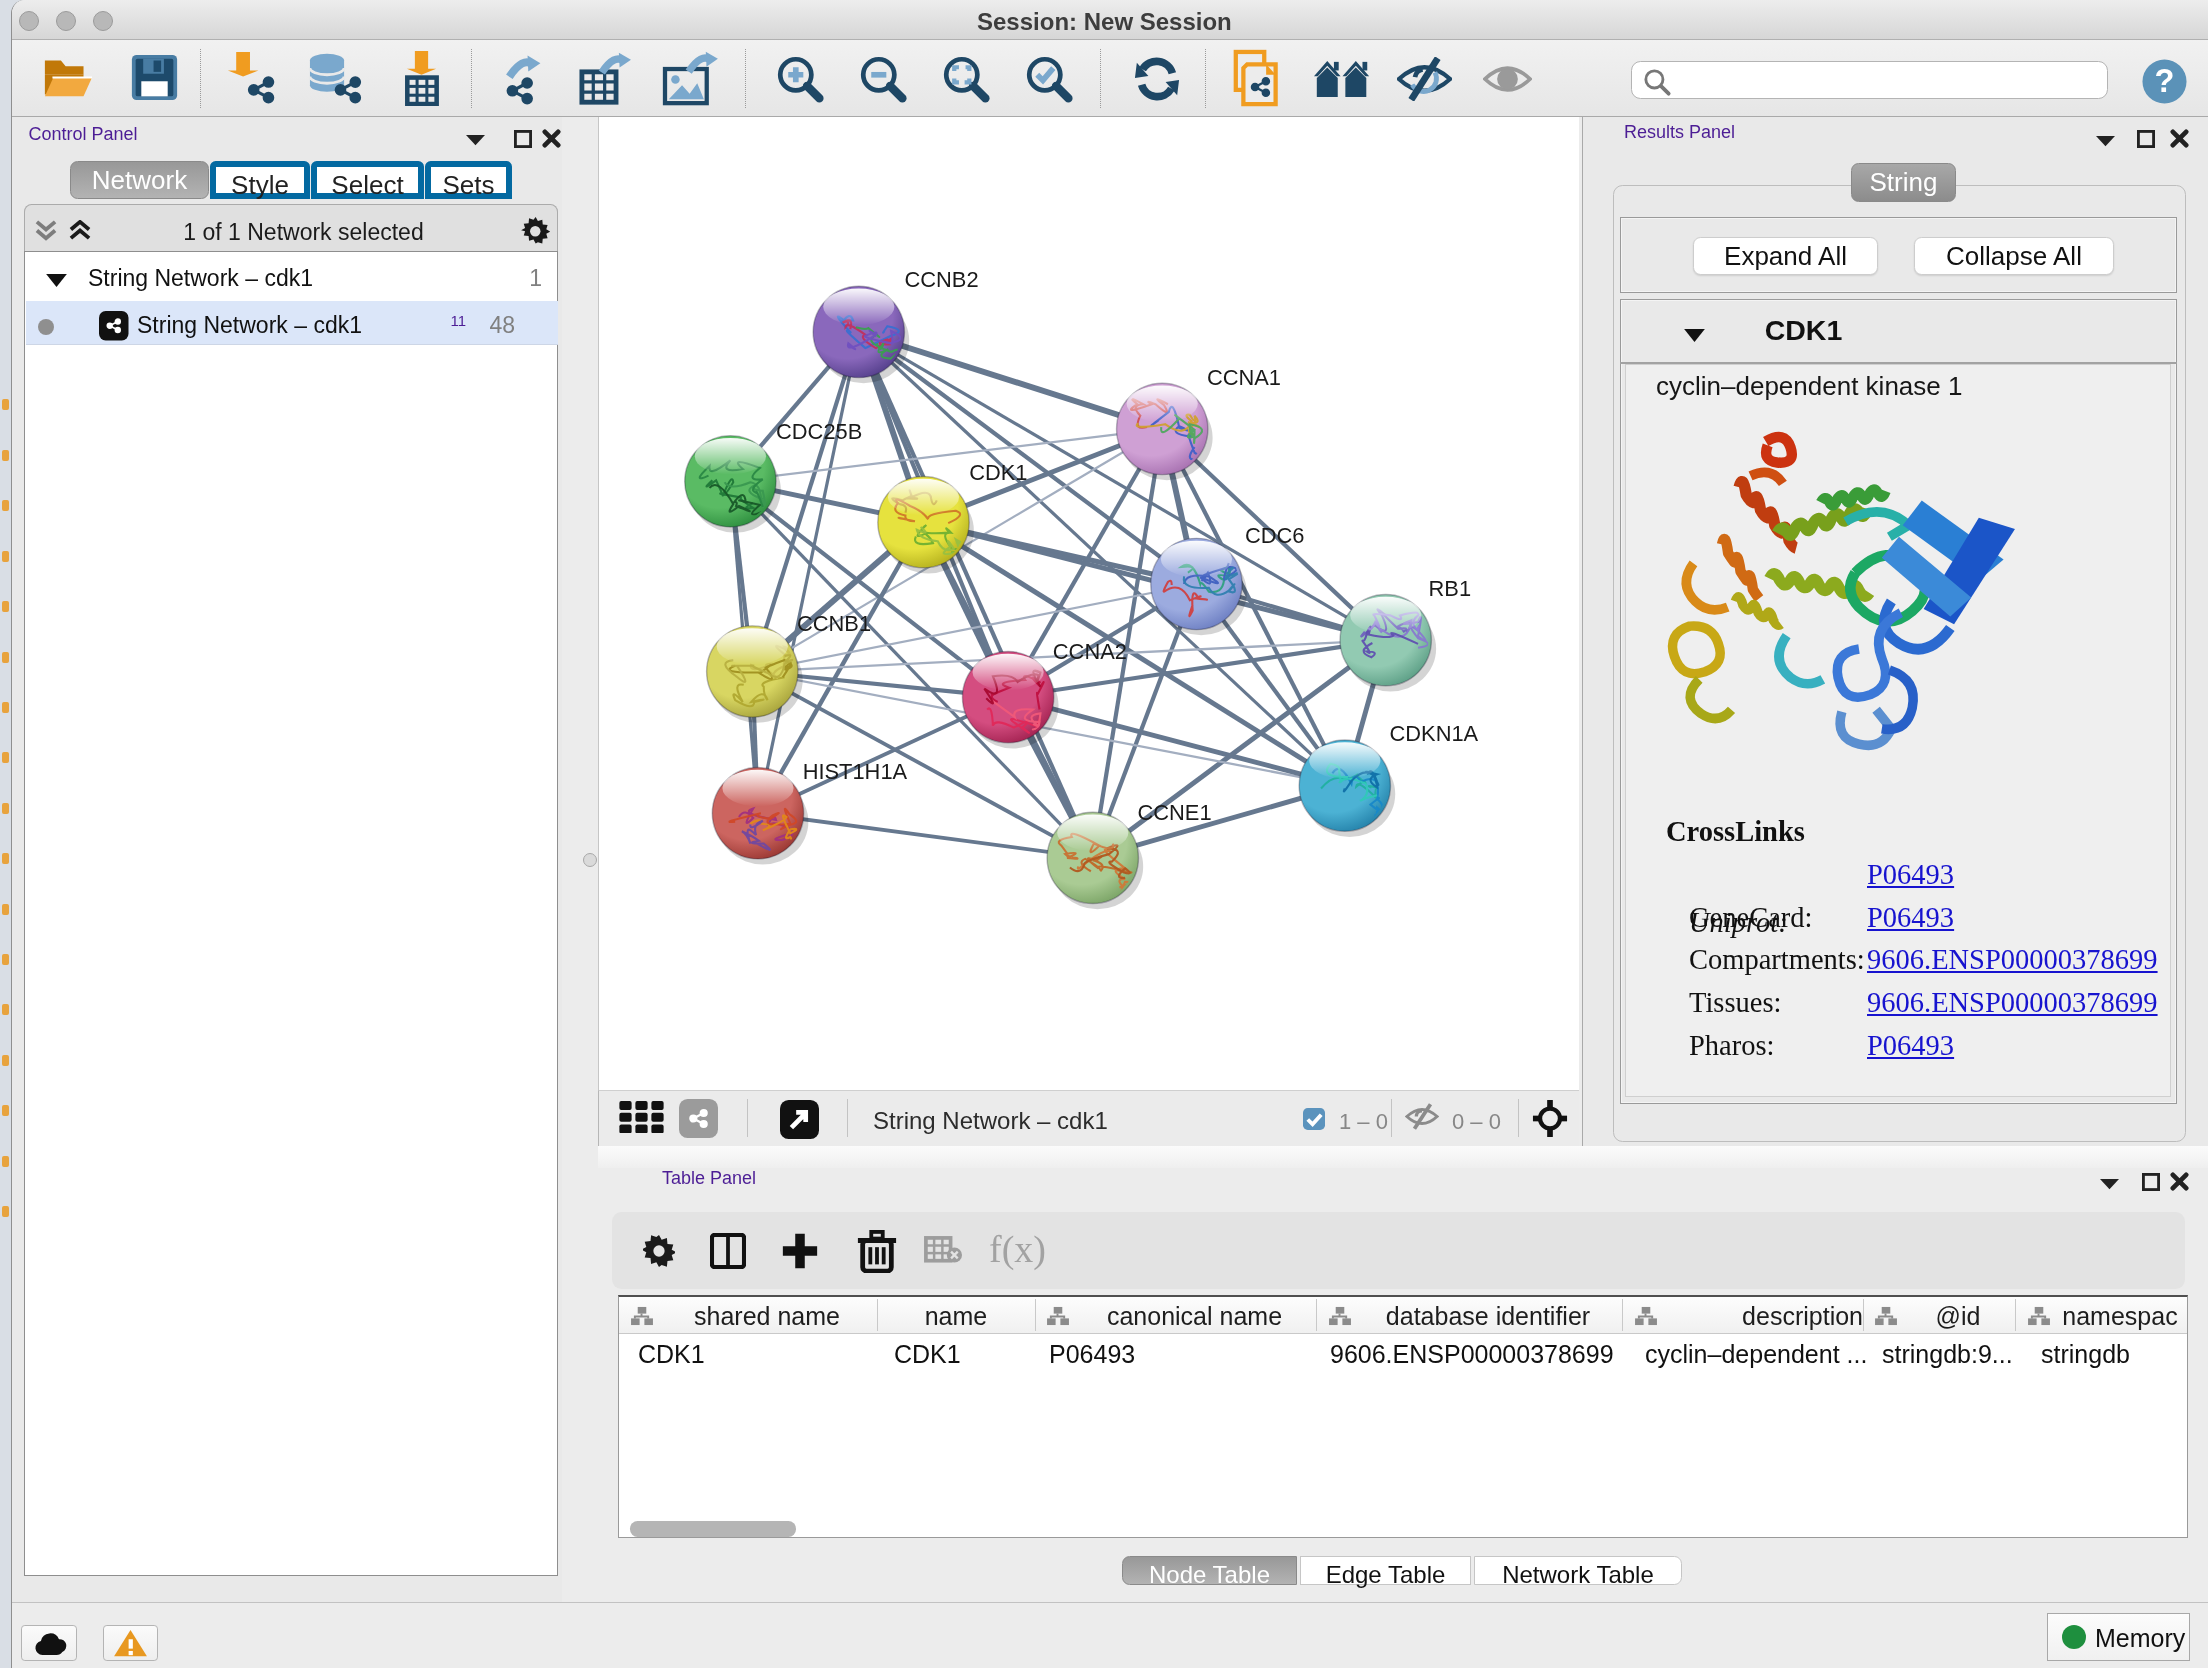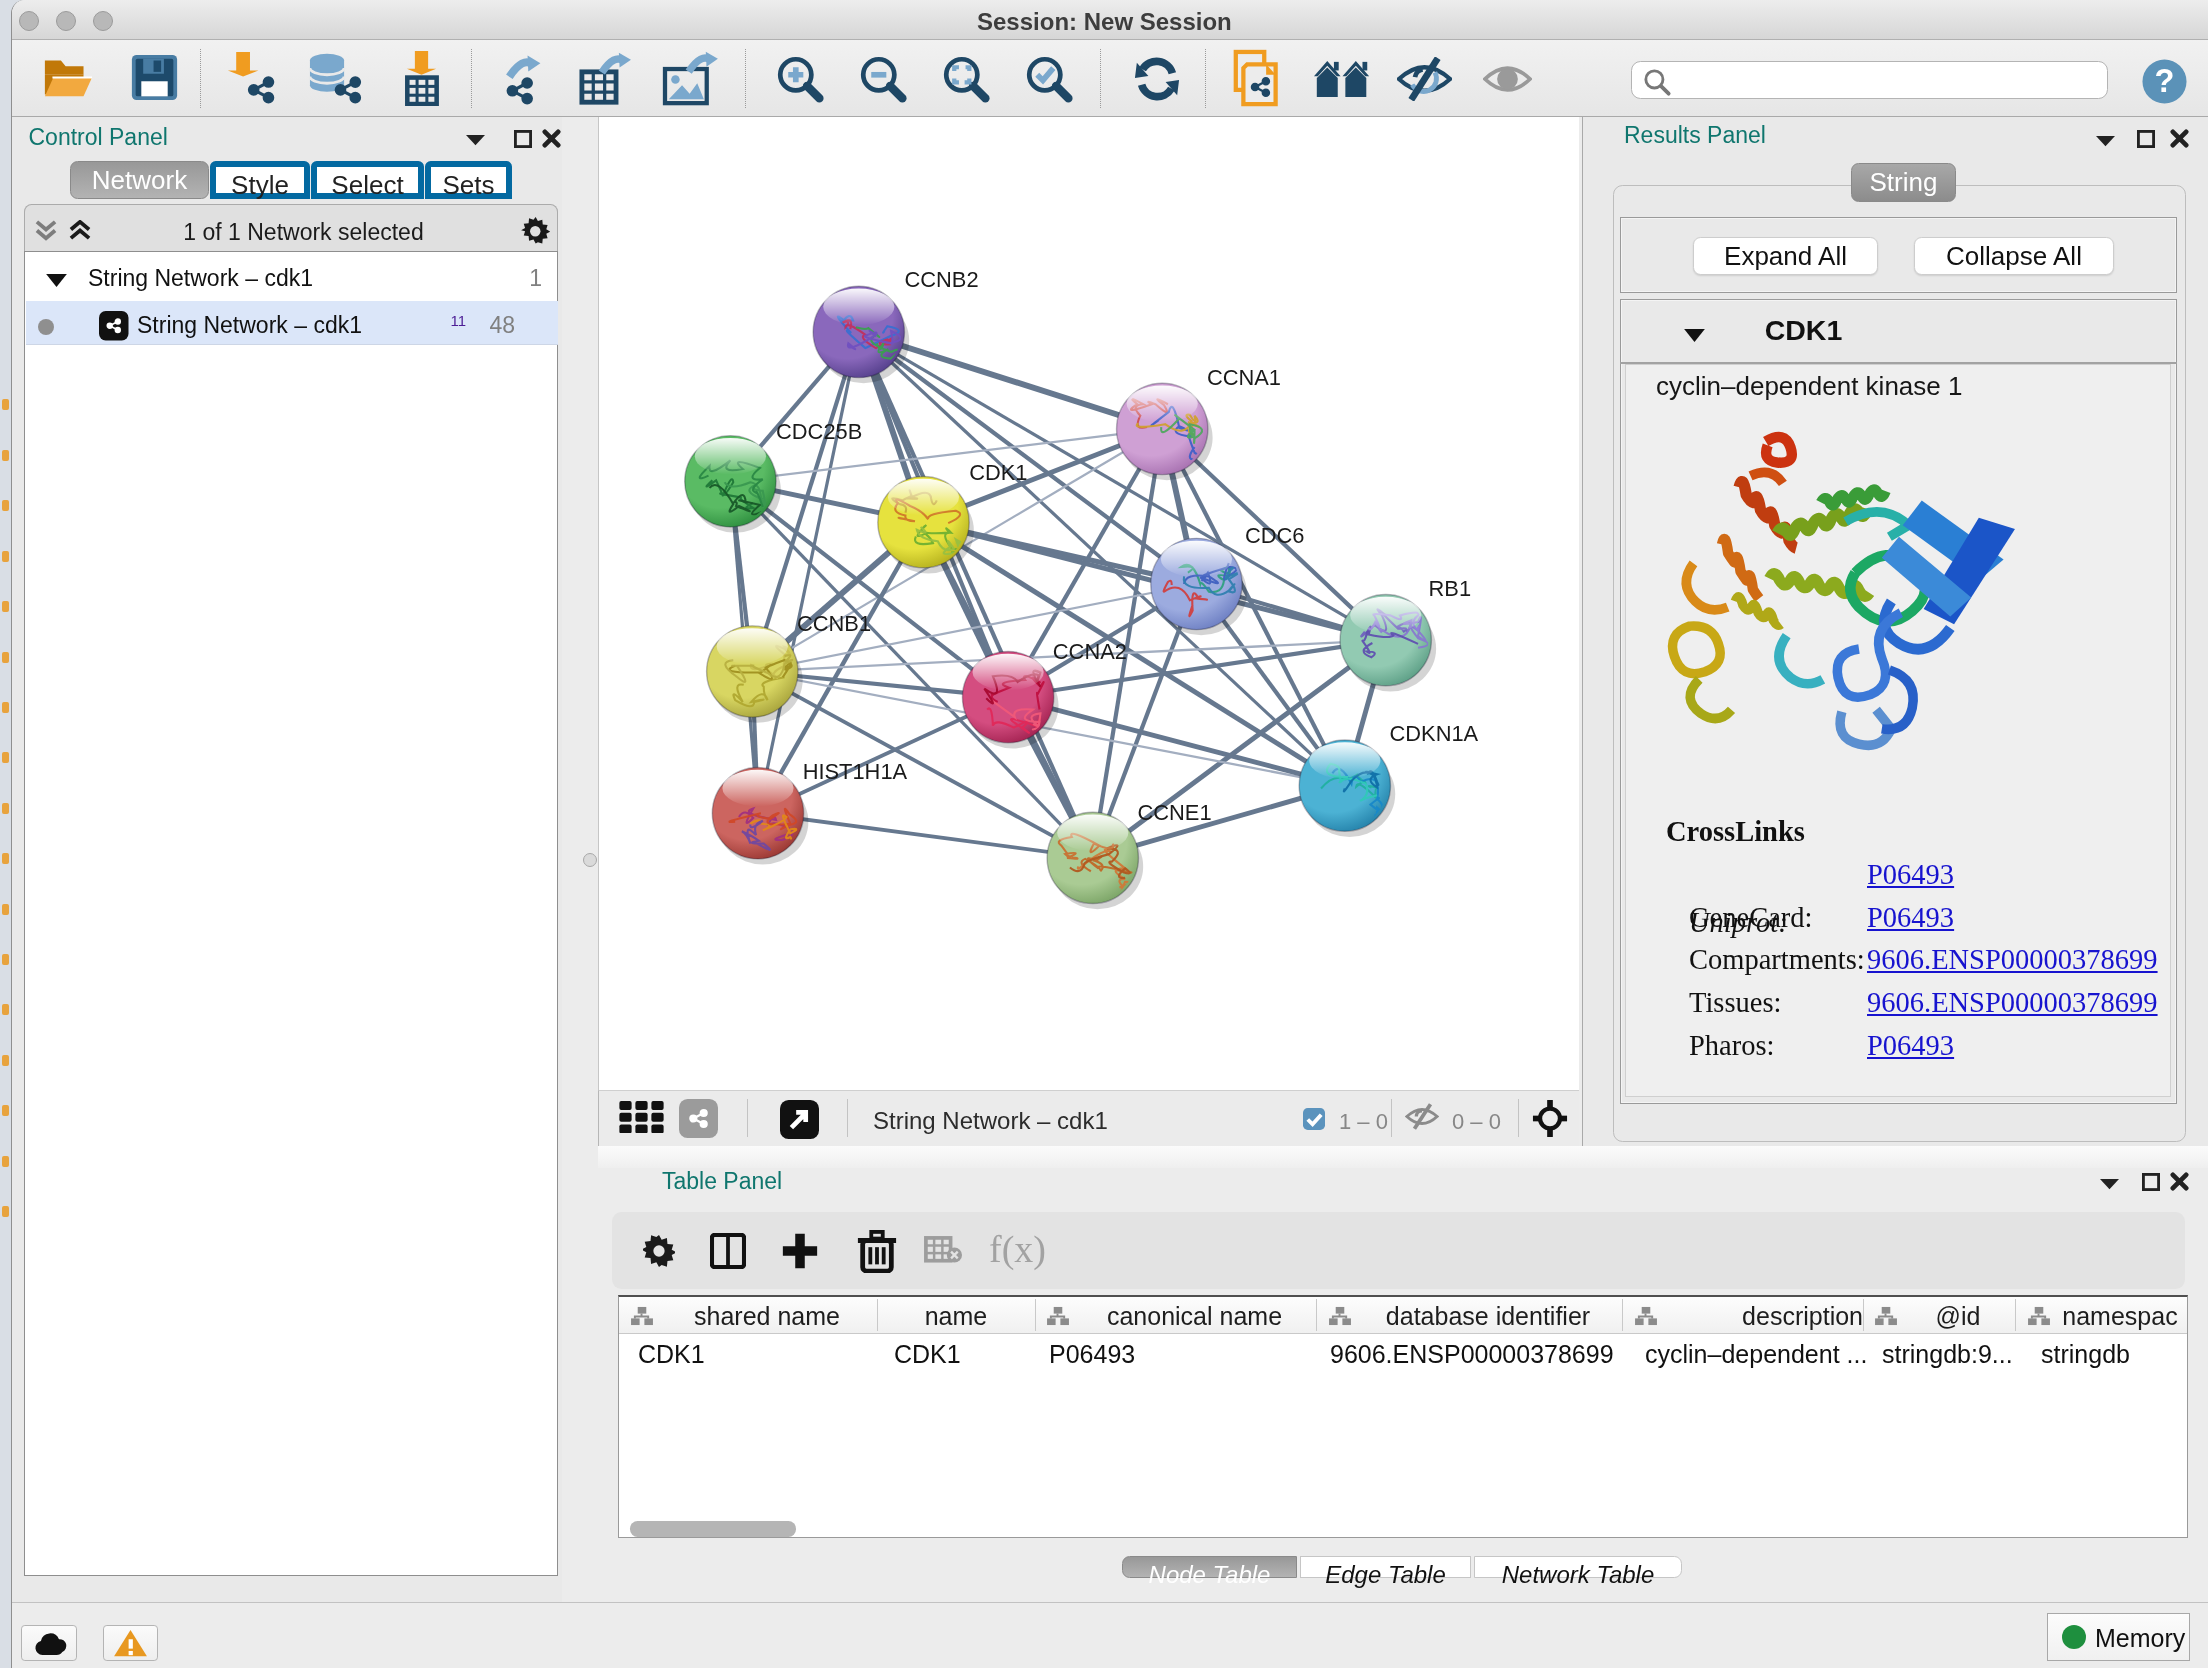--- a/index.html
+++ b/index.html
@@ -5,21 +5,21 @@
 html,body{width:2208px;height:1668px;overflow:hidden;}
 body{font-family:"Liberation Sans",sans-serif;background:#d9dee5;position:relative;}
 .abs{position:absolute;}
 .win{left:11.4px;top:0;width:2197px;height:1668px;background:#ececec;border-top-left-radius:13.3px;border-left:1px solid #8f8f8f;}
 .titlebar{left:12.4px;top:0;width:2196px;height:40px;background:linear-gradient(#eDeDeD,#d6d6d6);border-bottom:1px solid #b0b0b0;border-top-left-radius:13.3px;}
 .tl{width:20px;height:20px;border-radius:50%;background:#b8b8b8;border:1px solid #9b9b9b;top:10.5px;}
 .title{top:7.6px;left:12.4px;width:2184px;text-align:center;font-size:24px;font-weight:700;color:#3d3d3d;}
 .toolbar{left:12.4px;top:40px;width:2196px;height:77px;background:linear-gradient(#f1f1f1,#e6e6e6);border-bottom:1px solid #a9a9a9;}
 .vsep{border-left:1.9px dotted #9a9a9a;height:59px;top:49px;}
 .searchbox{left:1631px;top:61px;width:477px;height:38px;background:#fff;border:1.9px solid #b4b4b4;border-radius:9.5px;}
-.panel-title{font-size:23px;color:#0f766e;}
+.panel-title{font-size:18px;color:#4c1d95;}
 .ctrlpanel{left:12.4px;top:117px;width:550px;height:1485px;background:#e9e9e9;}
 .tab{top:161px;height:38px;border:6px solid #0369a1;background:#fff;color:#222;font-size:26px;text-align:center;line-height:36px;border-radius:5.7px 5.7px 0 0;}
 .tabsel{background:linear-gradient(#989898,#b3b3b3);color:#fff;border:1px solid #8a8a8a;border-radius:7.6px;}
 .subbar{left:24px;top:204px;width:534px;height:47px;background:#e0e0e0;border:1px solid #ababab;border-bottom:0;border-radius:7.6px 7.6px 0 0;}
 .treebox{left:24px;top:251px;width:534px;height:1325px;background:#fff;border:1px solid #8e8e8e;}
 .trow2{left:1px;top:49px;width:532px;height:44px;background:#dbe6f9;border-bottom:1px solid #cdd6e6;}
 .netview{left:598px;top:117px;width:981px;height:973px;background:#fff;border-left:1px solid #c6c6c6;}
 .viewbar{left:598px;top:1090px;width:981px;height:56px;background:#ebebeb;border-top:1px solid #cfcfcf;border-left:1px solid #b6b6b6;}
 .vbsep{border-left:1px solid #c3c3c3;height:38px;top:1099px;}
 .respanel{left:1582px;top:117px;width:627px;height:1051px;background:#e9e9e9;border-left:1px solid #a9a9a9;}
@@ -32,21 +32,21 @@
 .serif{font-family:"Liberation Serif",serif;}
 .clrow{font-size:28.5px;color:#111;}
 .cllink{color:#1713cf;text-decoration:underline;}
 .tablepanel{left:598px;top:1146px;width:1610px;height:456px;background:#ececec;}
 .tptoolbar{left:612px;top:1212px;width:1573px;height:77px;background:#e3e3e3;border-radius:9.5px;}
 .tbl{left:618px;top:1295px;width:1570px;height:243px;background:#fff;border:1px solid #9a9a9a;border-top:2.9px solid #4f4f4f;}
 .thead{left:0;top:0;width:1568px;height:37px;background:linear-gradient(#fdfdfd,#f0f0f0);border-bottom:1px solid #c9c9c9;}
 .thsep{top:1.9px;height:32px;border-left:1px solid #c9c9c9;}
 .thtxt{font-size:25px;color:#1d1d1d;top:4.8px;}
 .tdtxt{font-size:25px;color:#111;top:43px;}
-.bottomtab{top:1556px;height:22px;font-size:24px;text-align:center;line-height:36px;border:1px solid #c6c6c6;background:#fff;color:#111;font-style:italic;}
+.bottomtab{top:1556px;height:29px;font-size:24px;text-align:center;line-height:36px;border:1px solid #c6c6c6;background:#fff;color:#111;}
 .statusbar{left:12.4px;top:1602px;width:2196px;height:67px;background:#ececec;border-top:1px solid #c2c2c2;}
 .sbtn{top:1625px;width:56px;height:36px;background:linear-gradient(#fbfbfb,#eee);border:1.9px solid #b4b4b4;border-radius:3.8px;}
 .gray{color:#878787;}
 </style></head><body>
 <div class="abs win"></div>
 <div class="abs " style="left:1.9px;top:399px;width:6.7px;height:11.4px;background:#e8a33d;border-radius:1.9px;"></div>
 <div class="abs " style="left:1.9px;top:450px;width:6.7px;height:11.4px;background:#e8a33d;border-radius:1.9px;"></div>
 <div class="abs " style="left:1.9px;top:500px;width:6.7px;height:11.4px;background:#e8a33d;border-radius:1.9px;"></div>
 <div class="abs " style="left:1.9px;top:551px;width:6.7px;height:11.4px;background:#e8a33d;border-radius:1.9px;"></div>
 <div class="abs " style="left:1.9px;top:601px;width:6.7px;height:11.4px;background:#e8a33d;border-radius:1.9px;"></div>

